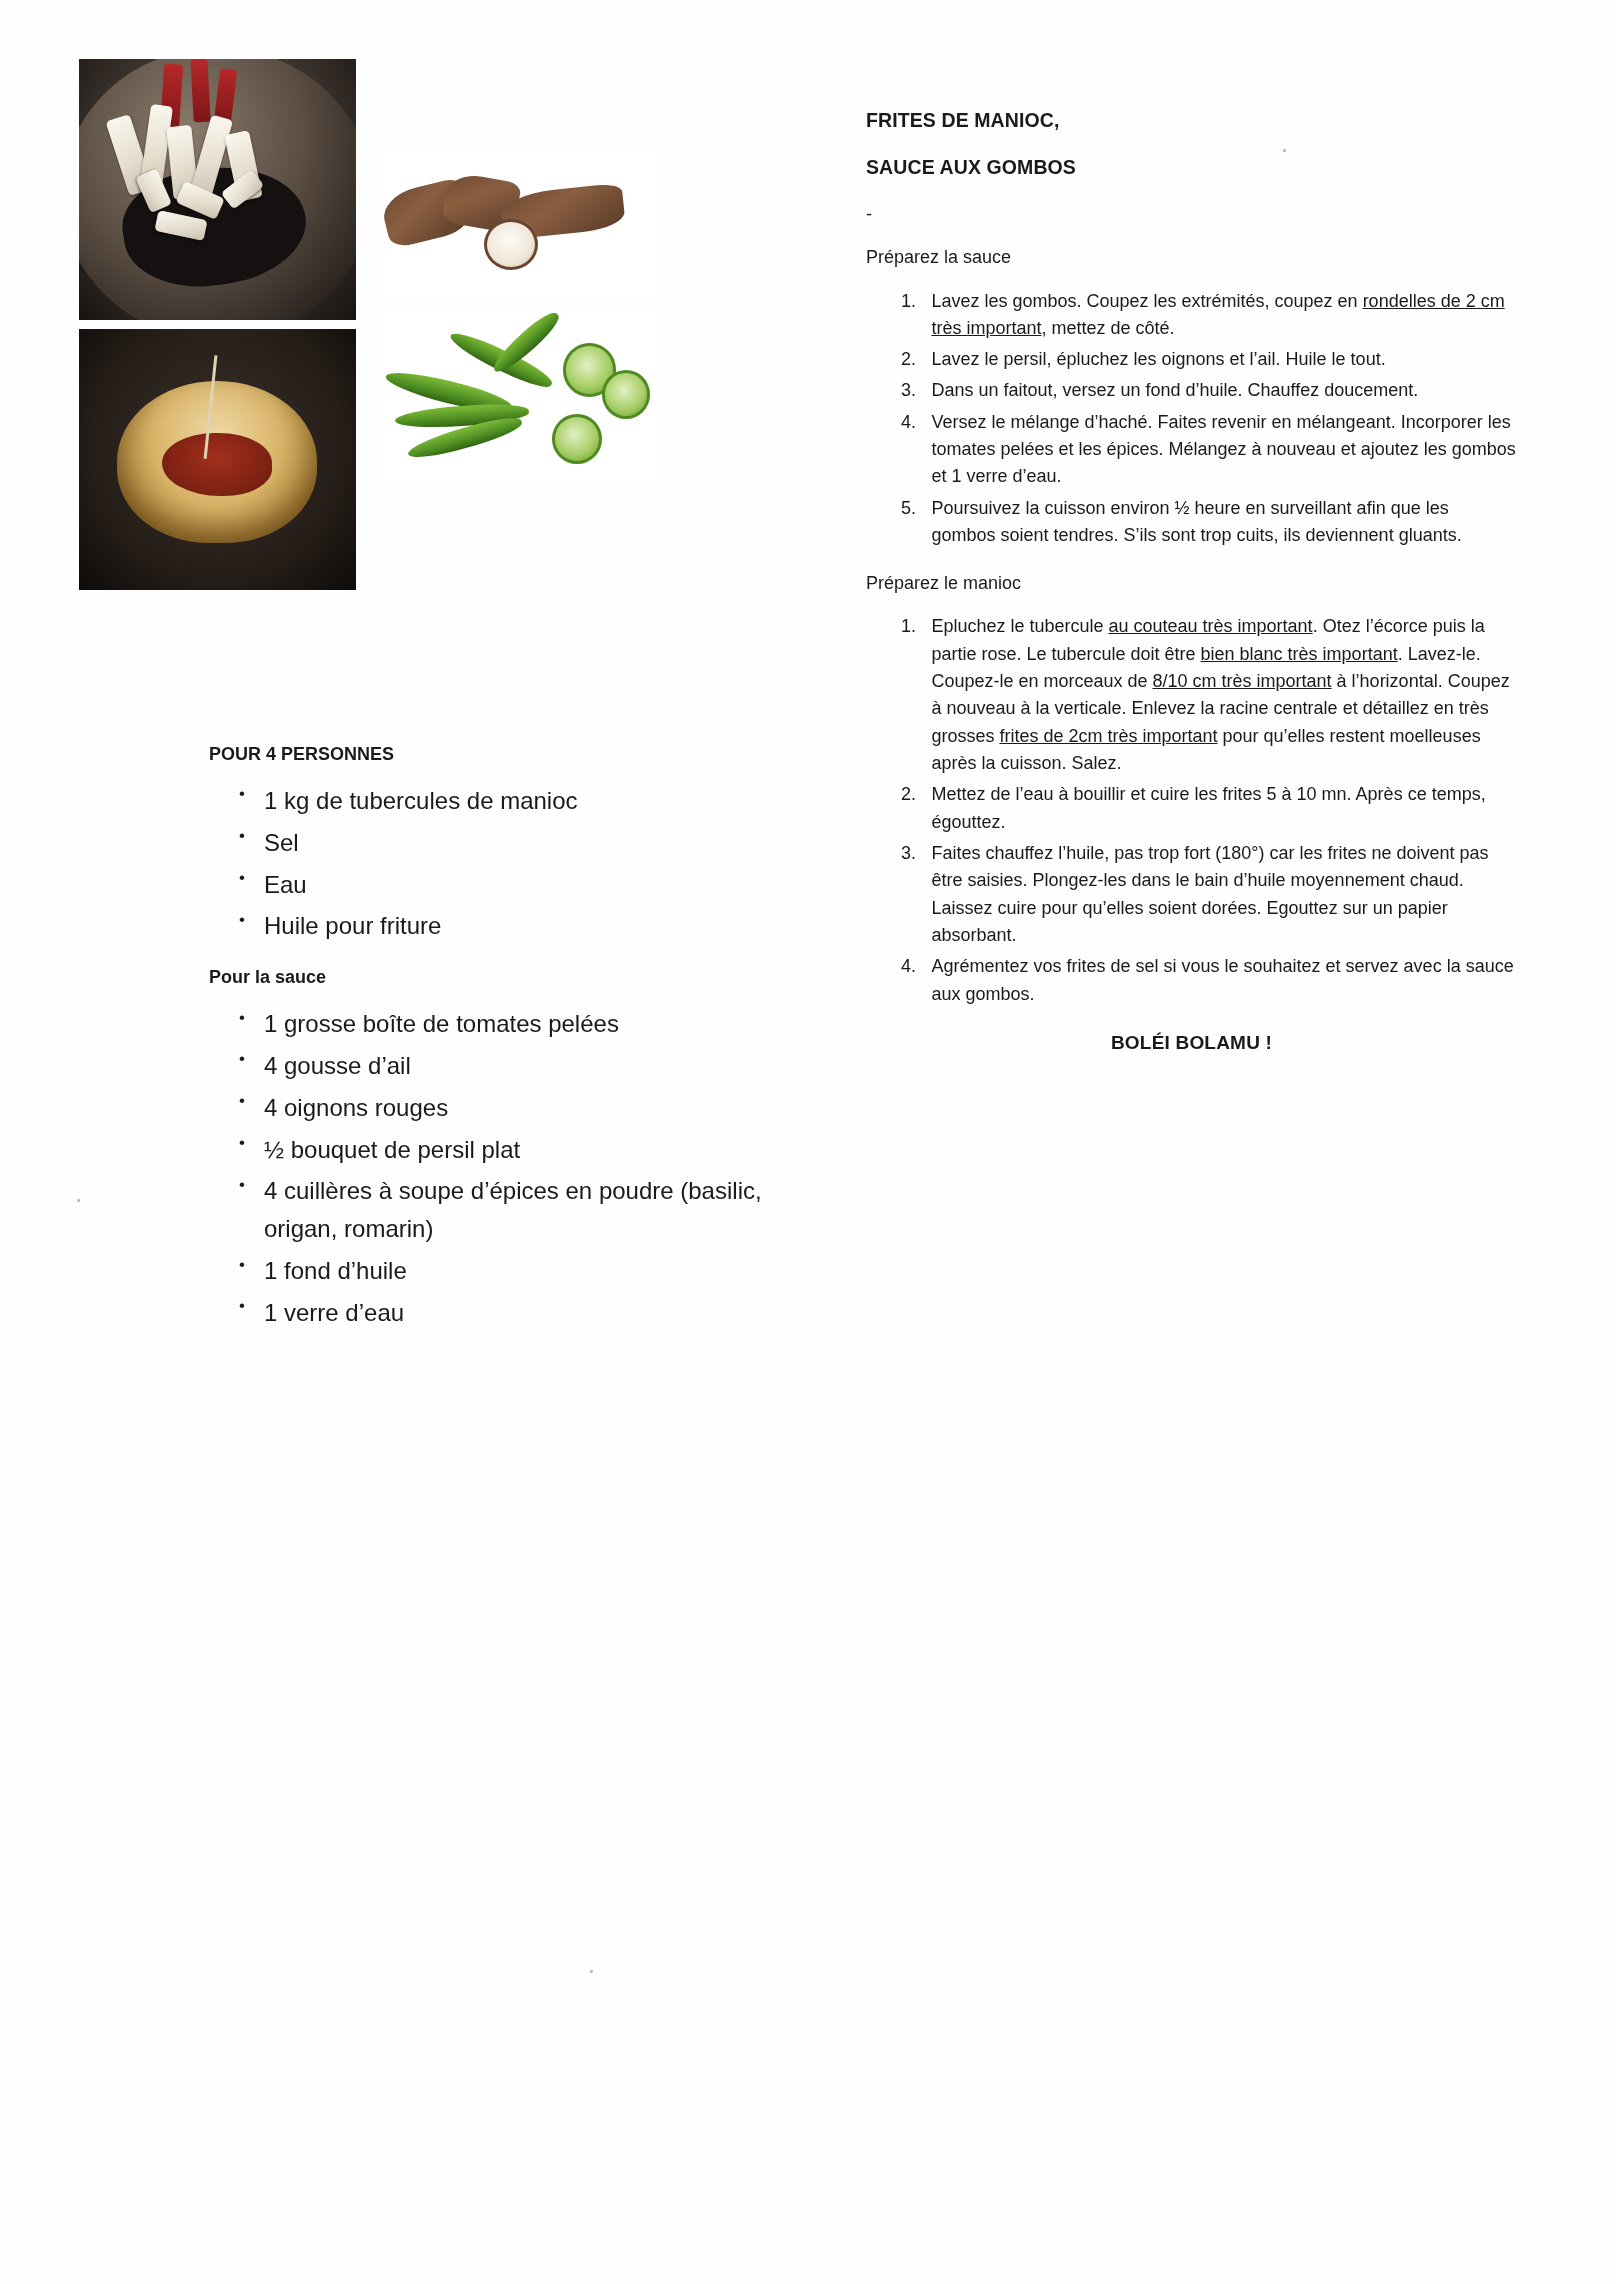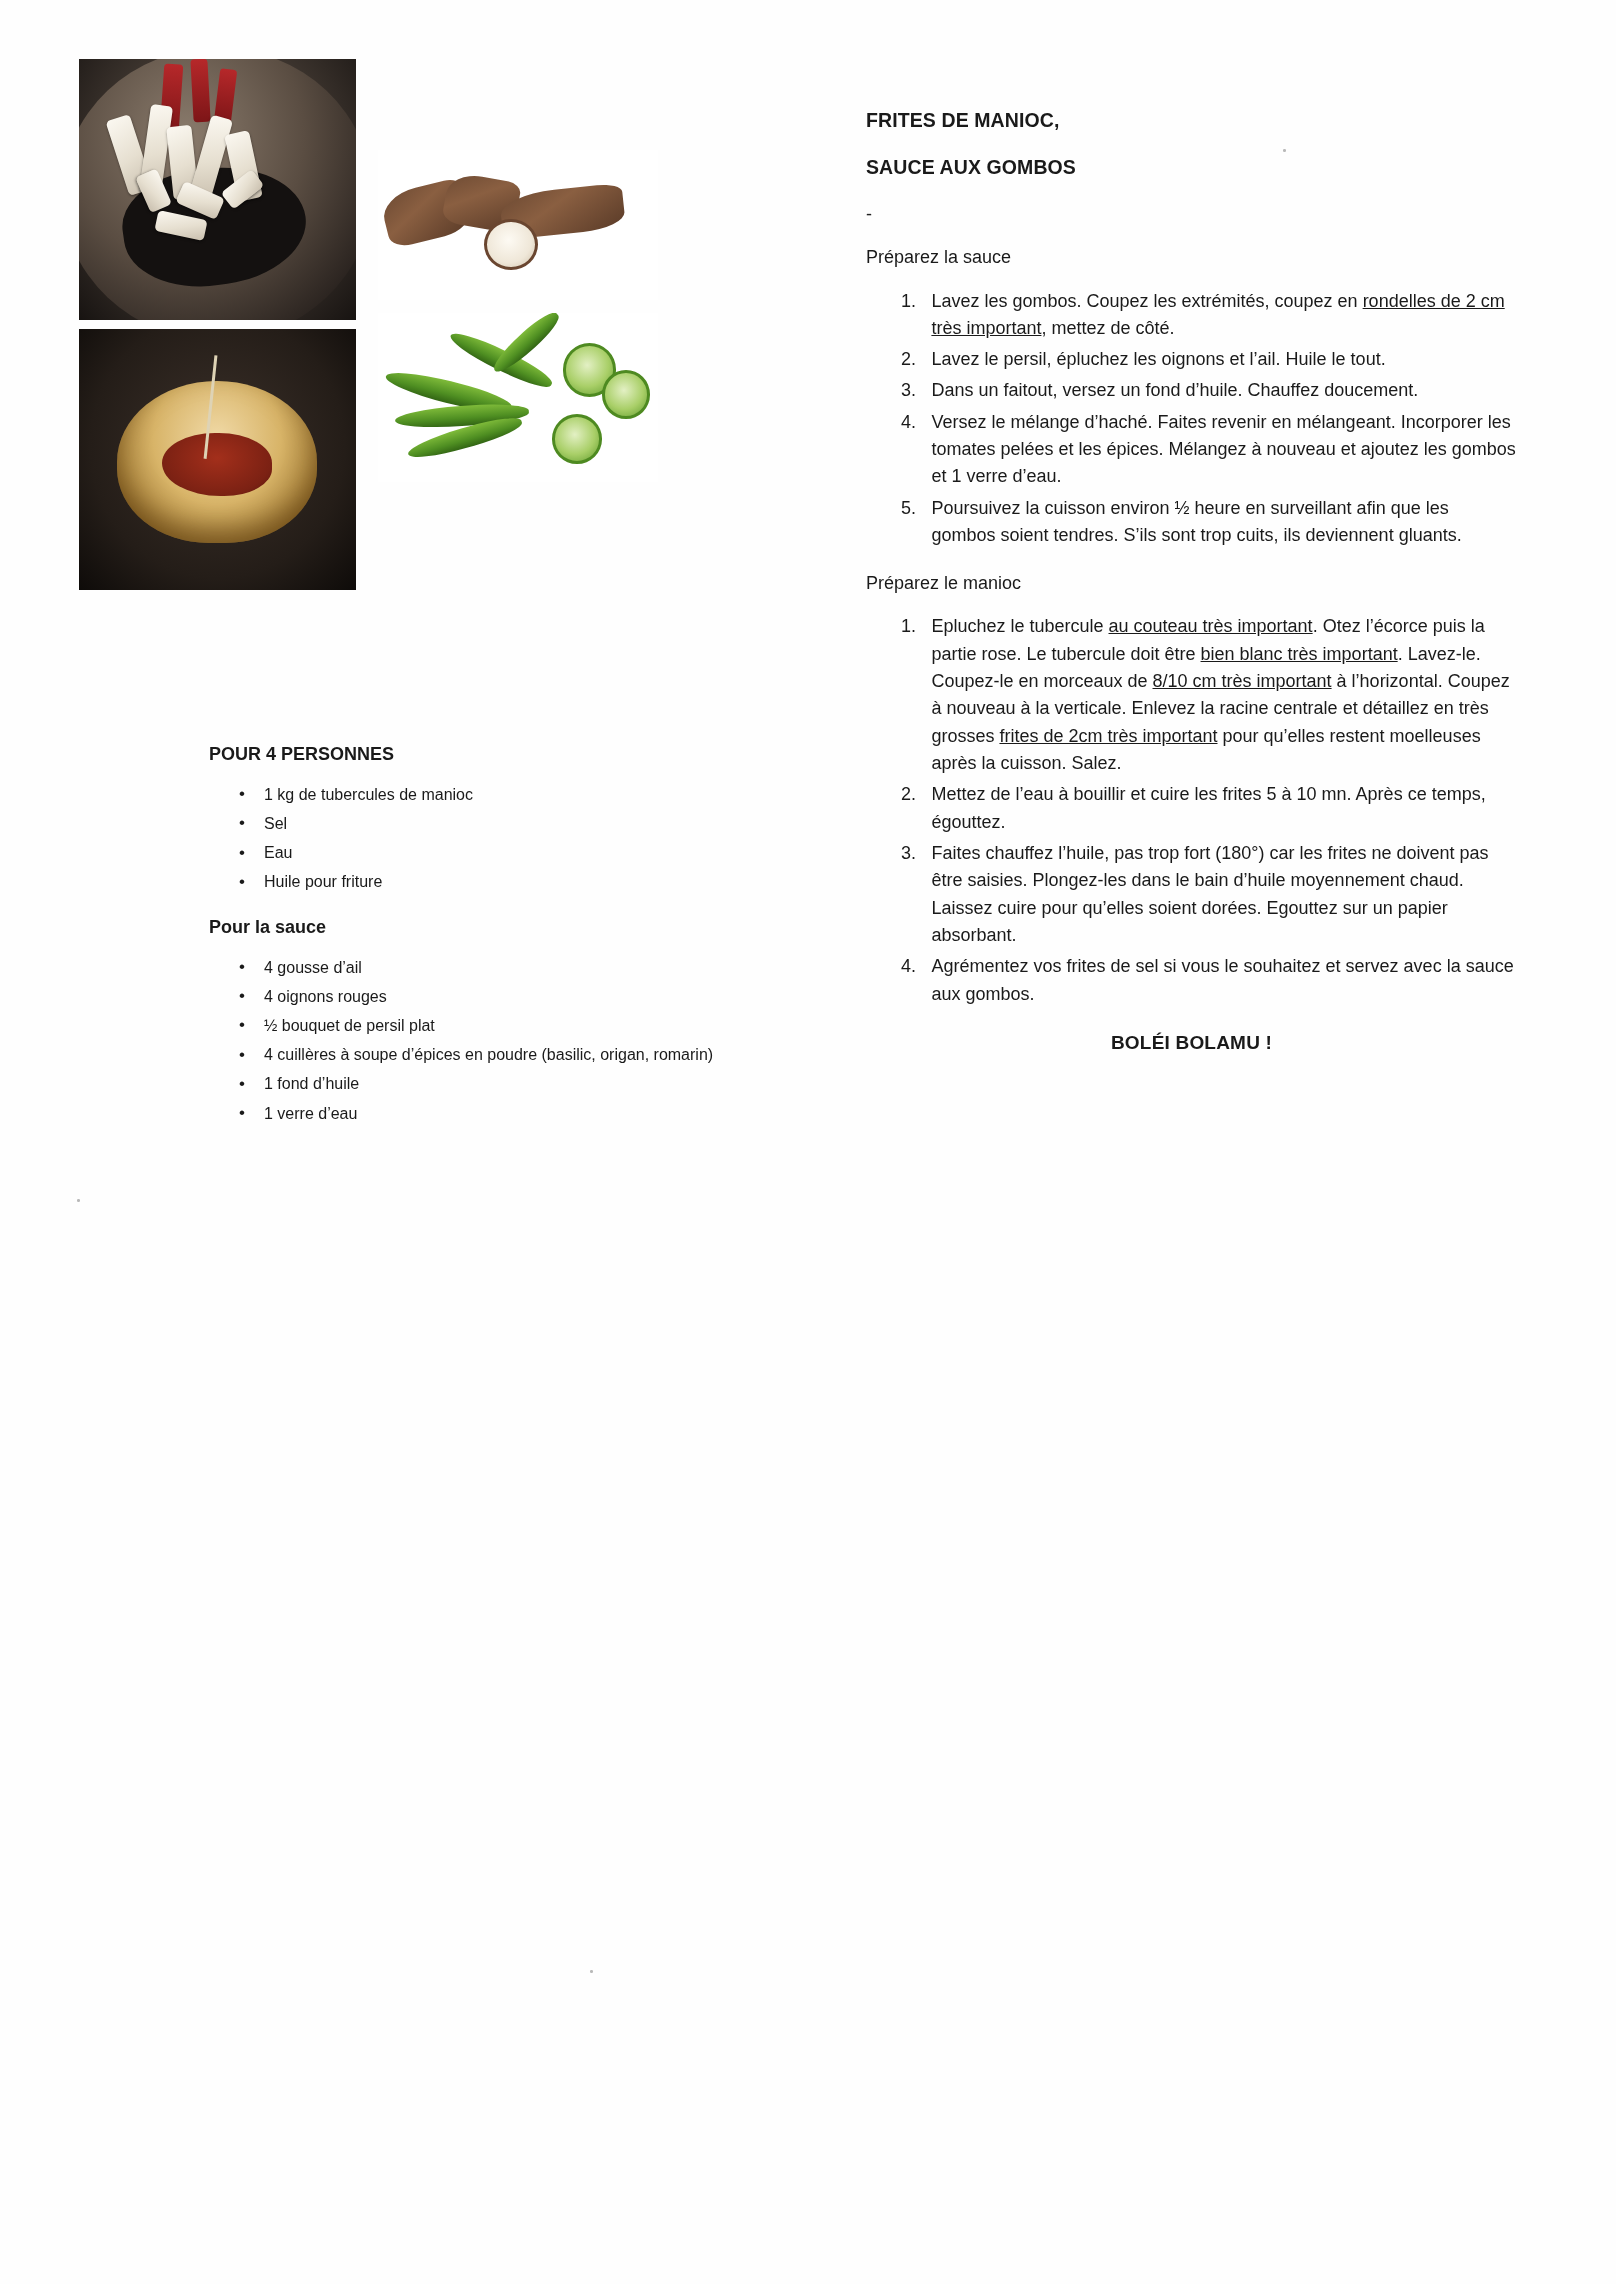--- a/index.html
+++ b/index.html
@@ -192,21 +192,21 @@
   .u { text-decoration: underline; }
 
   .sec-head {
     font-weight: bold;
     font-size: 18px;
     margin: 0 0 17px 0;
   }
   ul.ingr {
     margin: 0 0 22px 0;
     padding-left: 55px;
-    font-size: 16px;
+    font-size: 24px;
     line-height: 1.58;
     list-style: none;
   }
   ul.ingr > li {
     position: relative;
     margin-bottom: 3.9px;
   }
   ul.ingr > li::before {
     content: "\2022";
     position: absolute;
@@ -292,20 +292,21 @@
       <div class="sec-head">POUR 4 PERSONNES</div>
       <ul class="ingr" id="main-ingredients">
           <li>1 kg de tubercules de manioc</li>
           <li>Sel</li>
           <li>Eau</li>
           <li>Huile pour friture</li>
         </ul>
 
       <div class="sec-head">Pour la sauce</div>
       <ul class="ingr" id="sauce-ingredients">
+          <li>1 grosse boîte de tomates pelées</li>
           <li>4 gousse d’ail</li>
           <li>4 oignons rouges</li>
           <li>½ bouquet de persil plat</li>
           <li>4 cuillères à soupe d’épices en poudre (basilic, origan, romarin)</li>
           <li>1 fond d’huile</li>
           <li>1 verre d’eau</li>
         </ul>
     </div>
   </div>
 

